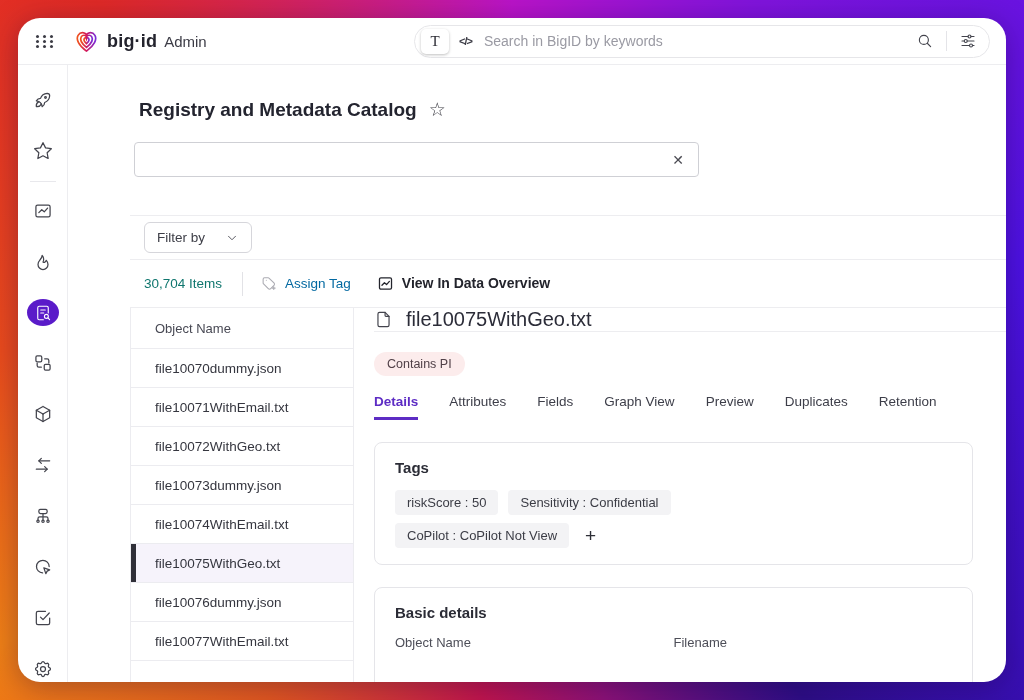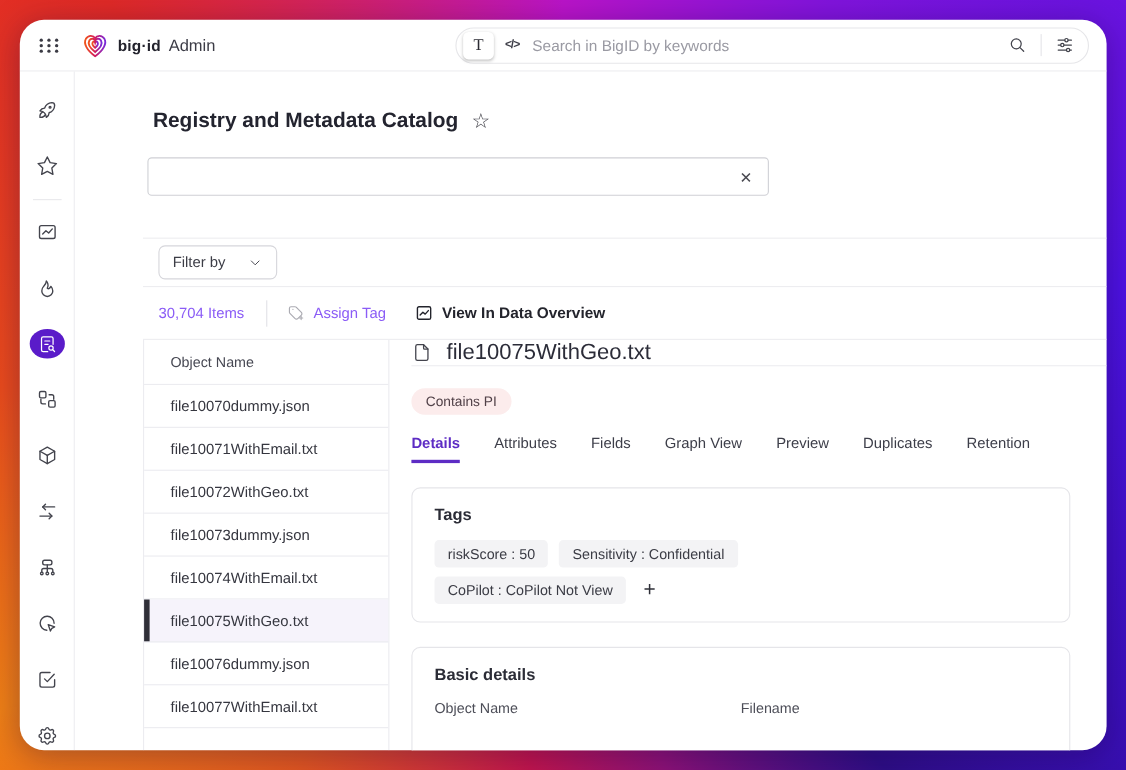--- a/index.html
+++ b/index.html
@@ -17,21 +17,21 @@
     background:#fff; border-radius:22px; overflow:hidden;
     display:flex; flex-direction:column;
     box-shadow:0 4px 30px rgba(30,5,60,.35);
   }
   
   .topbar { height:47px; flex:0 0 47px; display:flex; align-items:center;
     border-bottom:1px solid #ededf0; padding:0 16px 0 18px; }
   .grid-icon { display:grid; grid-template-columns:repeat(3,5px); grid-gap:2px; cursor:pointer; }
   .grid-icon i { width:3px; height:3px; border-radius:50%; background:#3b3b44; }
   .logo { margin-left:18px; display:flex; align-items:center; }
-  .brand { font-size:14px; font-weight:700; color:#23232d; margin-left:7px; letter-spacing:.2px;}
+  .brand { font-size:18px; font-weight:700; color:#23232d; margin-left:7px; letter-spacing:.2px;}
   .product { font-size:15px; color:#3c3c46; margin-left:7px; }
   .searchpill { margin-left:auto; width:576px; height:33px; border:1px solid #e6e6e9;
     border-radius:17px; display:flex; align-items:center; padding:0 12px 0 6px; background:#fff; }
   .ttoggle { width:28px; height:25px; background:#fff; border-radius:5px;
     box-shadow:0 1px 3px rgba(0,0,0,.25); display:flex; align-items:center; justify-content:center;
     font-family:"Liberation Serif", serif; font-size:15px; color:#2b2b33; cursor:pointer; }
   .codetoggle { font-size:11px; color:#3c3c46; margin:0 12px 0 10px; letter-spacing:-1px; cursor:pointer; font-weight:600;}
   .placeholder { font-size:14px; color:#9a9aa3; flex:1; }
   .pill-div { width:1px; height:20px; background:#e4e4e8; margin:0 12px; }
   svg.ic { stroke:#43444d; fill:none; stroke-width:1.5; stroke-linecap:round; stroke-linejoin:round; }
@@ -51,23 +51,23 @@
   .big-search { margin-top:21px; margin-left:4px; width:565px; height:35px; border:1px solid #cfd0d5;
     border-radius:4px; display:flex; align-items:center; padding:0 14px; background:#fff; }
   .big-search input { border:none; outline:none; flex:1; font-size:14px; font-family:inherit; color:#33343d;}
   .clear-x { color:#4a4a52; font-size:14px; cursor:pointer; }
   
   .panel { margin-top:38px; border-top:1px solid #ededf0; flex:1; display:flex; flex-direction:column; min-height:0;}
   .filter-row { padding:6px 0 6px 14px; border-bottom:1px solid #ededf0; }
   .filter-btn { display:inline-flex; align-items:center; gap:20px; border:1px solid #d6d6db;
     border-radius:6px; padding:7px 12px; font-size:13.5px; color:#3c3d46; cursor:pointer; background:#fff;}
   .toolbar { height:48px; border-bottom:1px solid #ededf0; display:flex; align-items:center; padding-left:14px;}
-  .items-count { font-size:13.5px; color:#8b5cf6; }
+  .items-count { font-size:13.5px; color:#0f766e; }
   .tb-div { width:1px; height:24px; background:#e2e2e6; margin:0 18px 0 20px; }
-  .assign { display:flex; align-items:center; gap:7px; font-size:13.5px; color:#8b5cf6; cursor:default;}
+  .assign { display:flex; align-items:center; gap:7px; font-size:13.5px; color:#0369a1; cursor:default;}
   .assign svg { stroke:#ababb2; }
   .overview { display:flex; align-items:flex-start; gap:8px; font-size:14px; font-weight:700;
     color:#23242c; margin-left:26px; cursor:pointer;}
   
   .content { flex:1; display:flex; min-height:0; }
   .list { flex:0 0 224px; border-left:1px solid #ececf0; border-right:1px solid #ececf0; }
   .list-header { height:41px; display:flex; align-items:center; padding-left:24px;
     font-size:13px; color:#474853; border-bottom:1px solid #ececf0; }
   .row { height:39px; display:flex; align-items:center; padding-left:24px; font-size:13.5px;
     color:#35363f; border-bottom:1px solid #ececf0; cursor:pointer; position:relative;}

